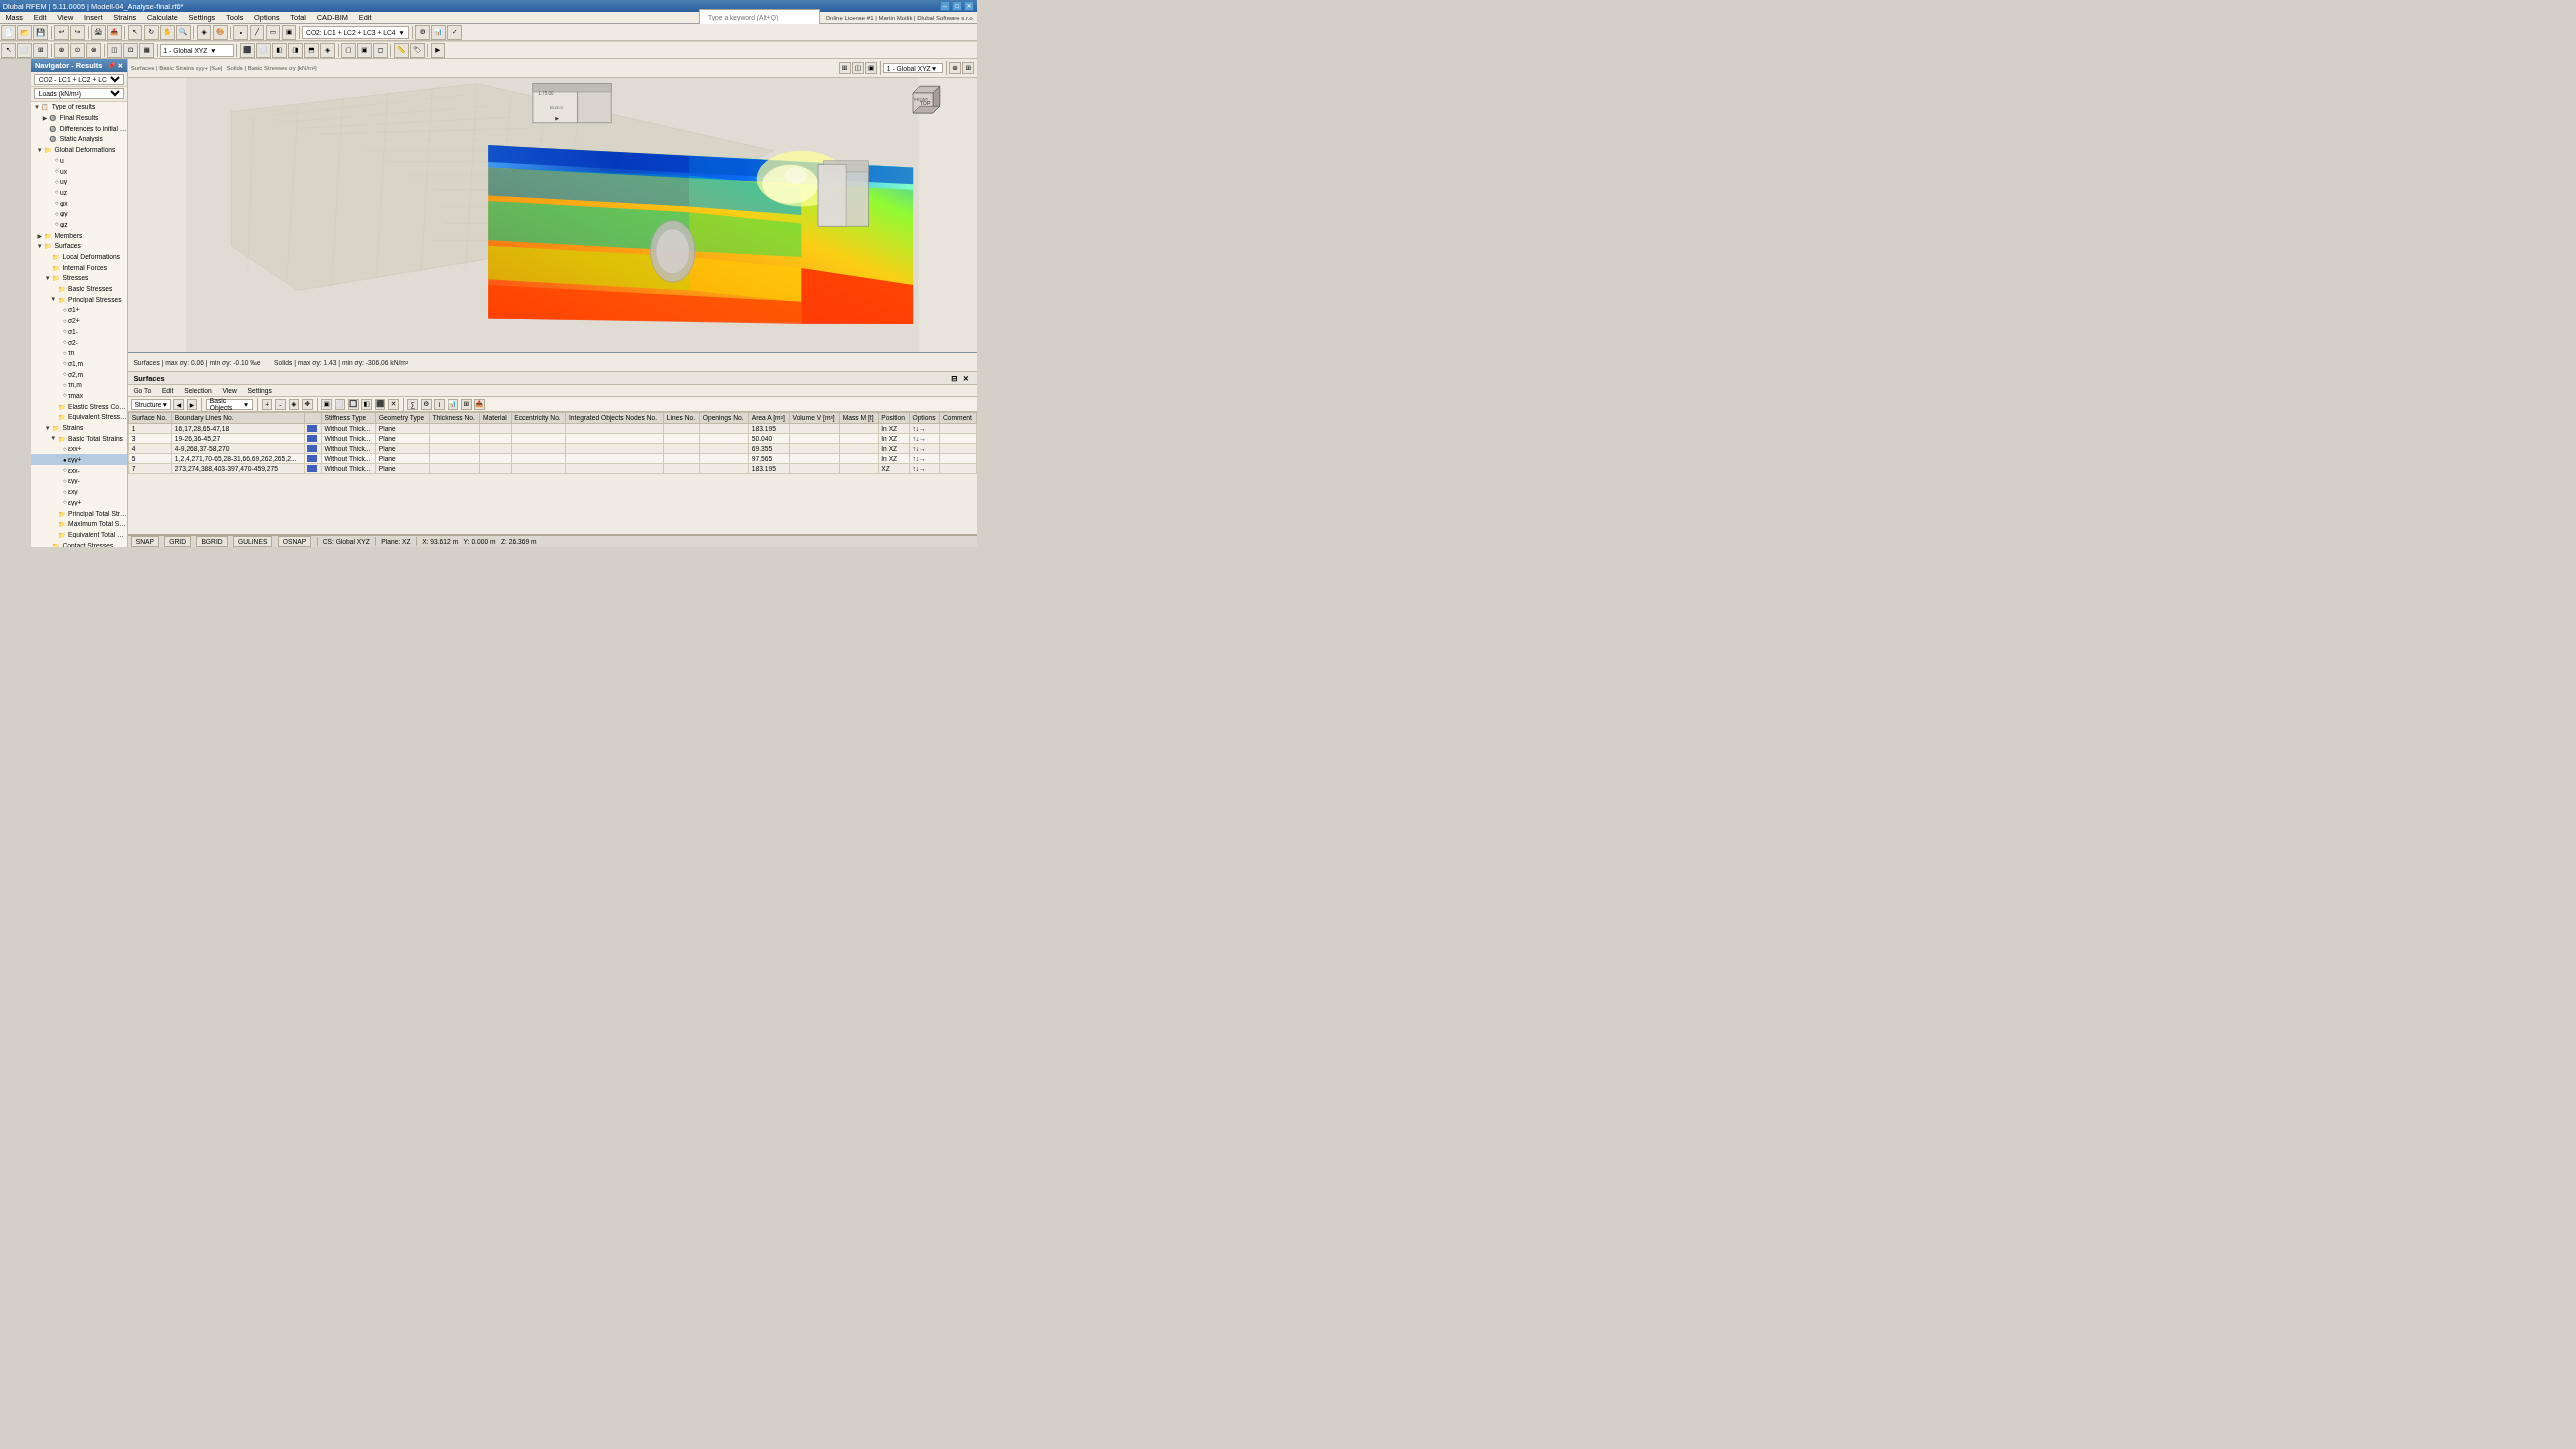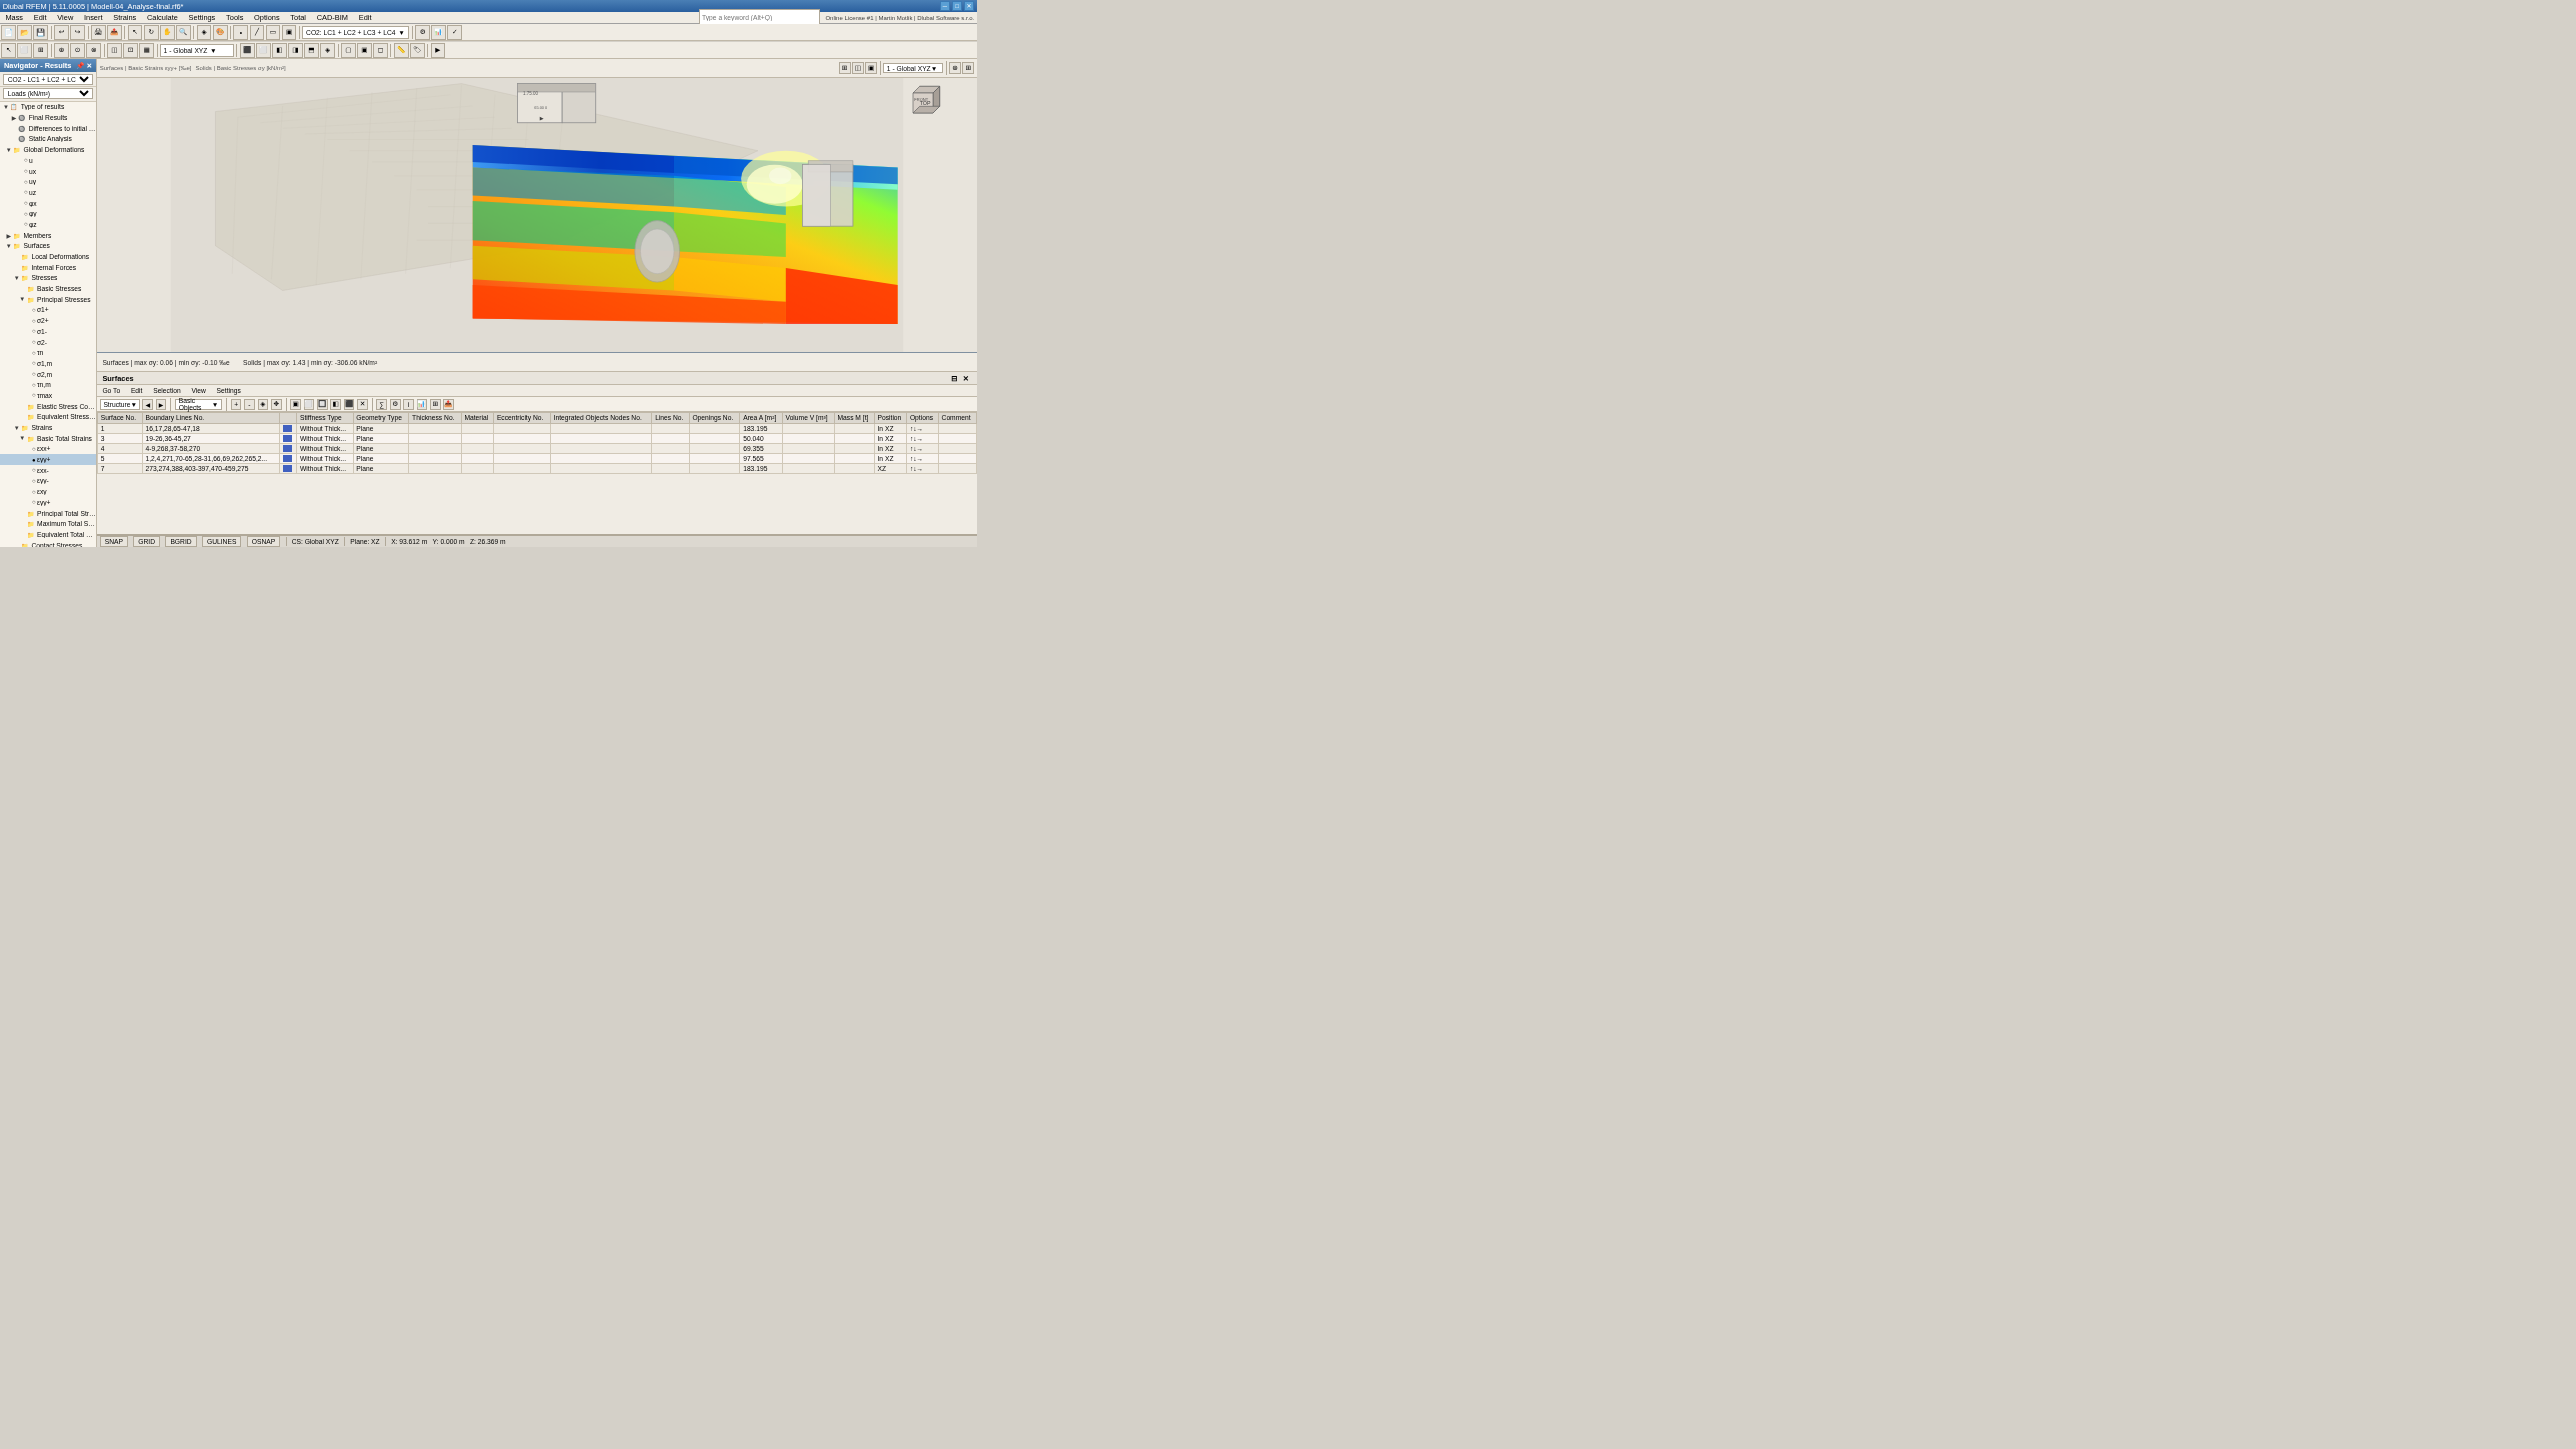--- a/index.html
+++ b/index.html
@@ -91,20 +91,21 @@
       padding: 0 2.7px;
       display: flex; align-items: center;
       min-width: 40px;
     }
 
     
     #main-area {
       position: absolute;
       top: 59px; left: 0; right: 0; bottom: 0;
       display: flex;
+      padding-left: 31px;
     }
 
     
     #navigator {
       width: 97px;
       background: #f8f4ec;
       border-right: 0.7px solid #c0b8a8;
       display: flex;
       flex-direction: column;
       overflow: hidden;
@@ -357,21 +358,21 @@
   <span class="menu-item">Insert</span>
   <span class="menu-item">Strains</span>
   <span class="menu-item">Calculate</span>
   <span class="menu-item">Settings</span>
   <span class="menu-item">Tools</span>
   <span class="menu-item">Options</span>
   <span class="menu-item">Total</span>
   <span class="menu-item">CAD-BIM</span>
   <span class="menu-item">Edit</span>
   <div style="flex:1"></div>
-  <input type="text" id="search-box" style="width: 121px; height: 18px; font-size: 6.7px; border: 0.7px solid rgb(176, 168, 152); padding: 0px 2px;" placeholder="Type a keyword (Alt+Q)">
+  <input type="text" id="search-box" style="width: 121px; height: 18px; font-size: 6.7px; border: 0.7px solid rgb(176, 168, 152); padding: 0px 8px;" placeholder="Type a keyword (Alt+Q)">
   <span style="font-size:6px;color:#404040;">Online License #1 | Martin Motlik | Dlubal Software s.r.o.</span>
 </div>
 
 <div class="toolbar-row" id="toolbar1">
   <div class="tb-btn">
       <span class="tb-icon">📄</span>
     </div>
   <div class="tb-btn">
       <span class="tb-icon">📂</span>
     </div>

